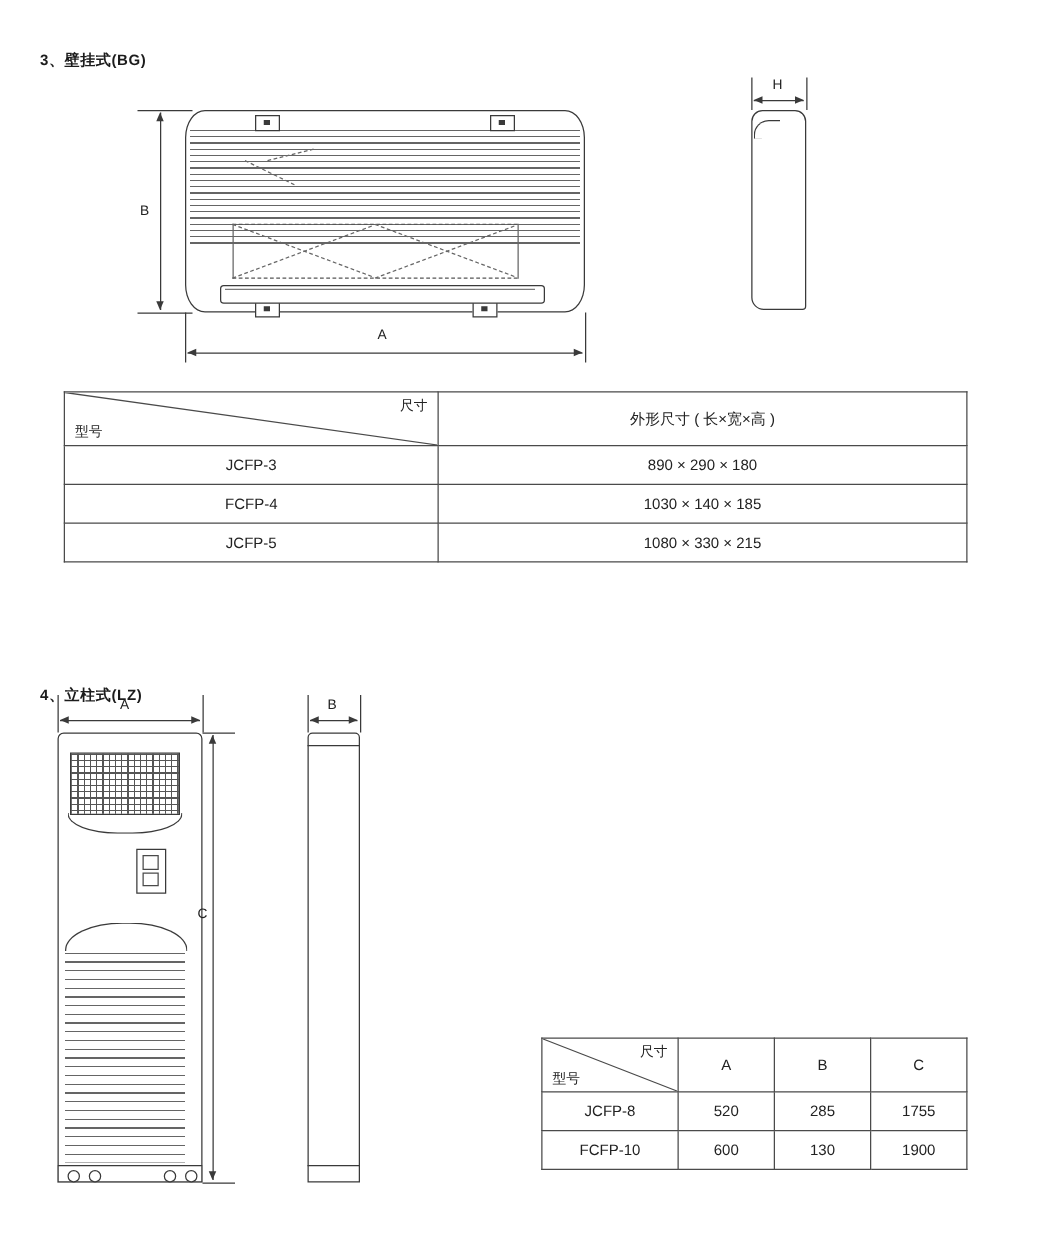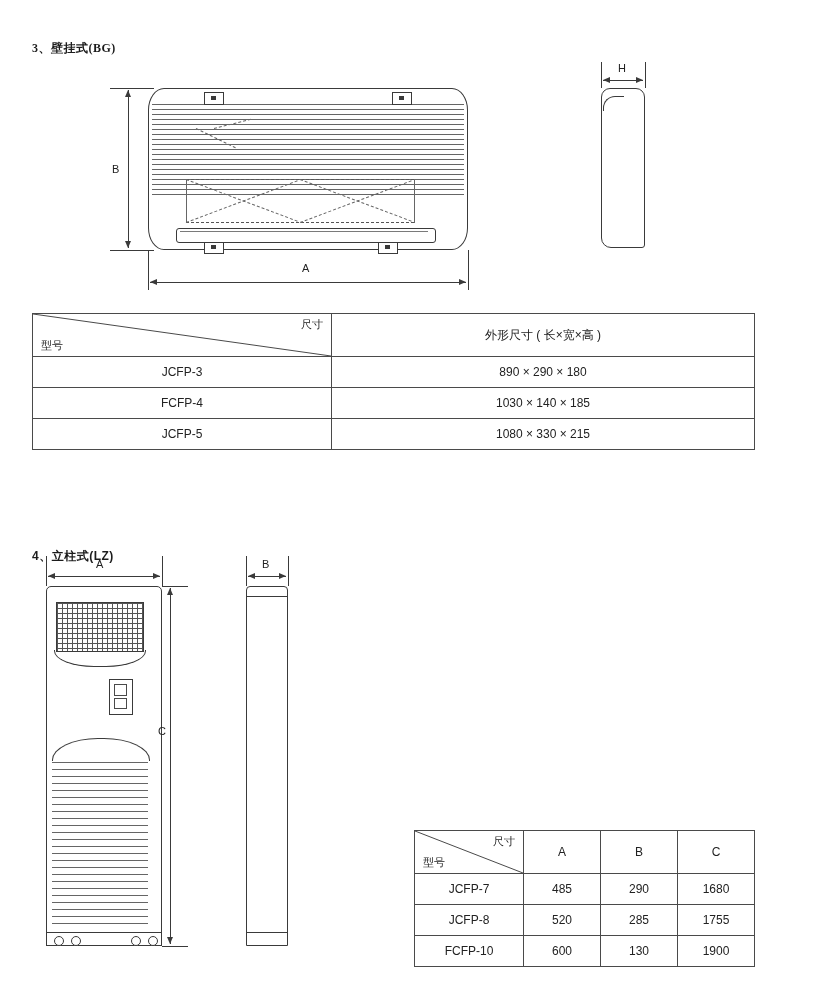--- a/index.html
+++ b/index.html
@@ -21,21 +21,21 @@
   }
 
   
   .section-heading {
     position: absolute;
     font-size: 12px;
     font-weight: bold;
     letter-spacing: 0.5px;
     color: #1c1c1c;
   }
-  #heading-bg { left: 32px; top: 40px; font-family: Liberation Serif, serif; }
+  #heading-bg { left: 32px; top: 40px; }
   #heading-lz { left: 32px; top: 548px; }
 
   
   .line {
     position: absolute;
     background: #3a3a3a;
   }
   .hline { height: 1px; }
   .vline { width: 1px; }
   .dashline-h {
@@ -185,20 +185,21 @@
     border-left: 1px solid #3a3a3a;
     border-top: 1px solid #3a3a3a;
     border-top-left-radius: 12px;
   }
 
   
   table.spec {
     position: absolute;
     border-collapse: collapse;
     background: #fff;
+    margin-left: 19px;
   }
   table.spec td, table.spec th {
     border: 1px solid #4a4a4a;
     font-weight: normal;
     font-size: 12px;
     color: #222;
     text-align: center;
     padding: 0;
   }
 
@@ -501,26 +502,20 @@
             <line x1="0" y1="0" x2="108" y2="42" stroke="#4a4a4a" stroke-width="1"></line>
           </svg>
           <span class="dh-top">尺寸</span>
           <span class="dh-bot">型号</span>
         </td>
         <td class="col-v diag-header">A</td>
         <td class="col-v diag-header">B</td>
         <td class="col-v diag-header">C</td>
       </tr>
       <tr>
-        <td class="col-model">JCFP-7</td>
-        <td class="col-v">485</td>
-        <td class="col-v">290</td>
-        <td class="col-v">1680</td>
-      </tr>
-      <tr>
         <td class="col-model">JCFP-8</td>
         <td class="col-v">520</td>
         <td class="col-v">285</td>
         <td class="col-v">1755</td>
       </tr>
       <tr>
         <td class="col-model">FCFP-10</td>
         <td class="col-v">600</td>
         <td class="col-v">130</td>
         <td class="col-v">1900</td>

